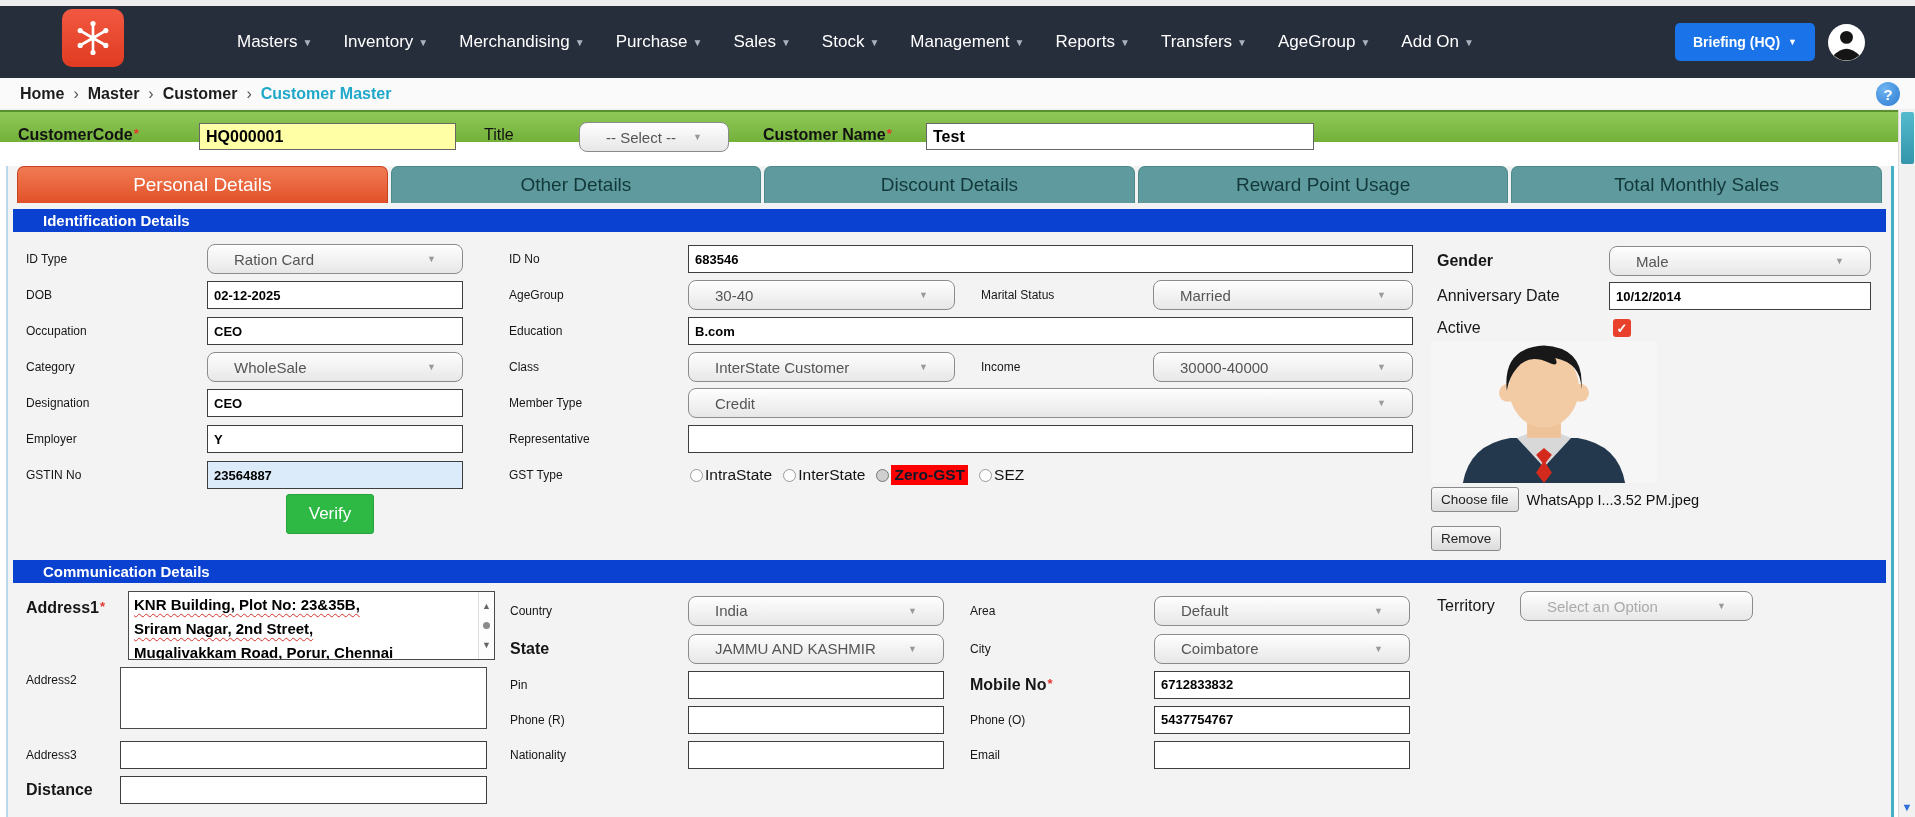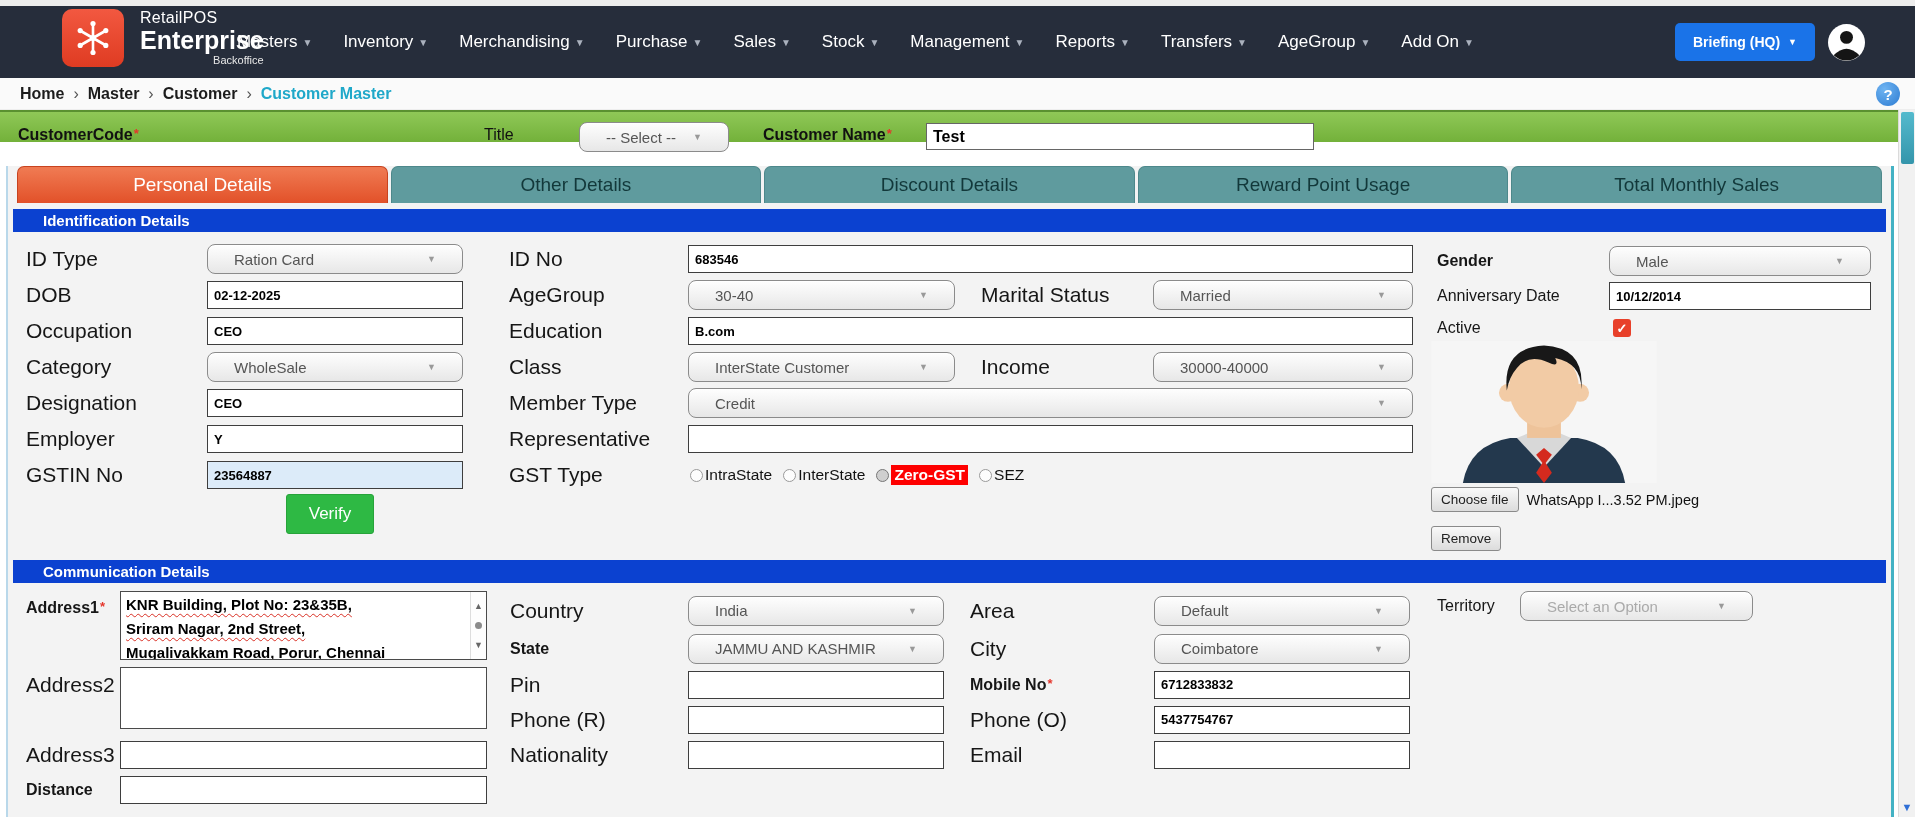--- a/index.html
+++ b/index.html
@@ -63,34 +63,34 @@
     border-bottom:none; color:#12383a; font-size:19px; display:flex; align-items:center;
     justify-content:center; cursor:pointer; }
   .tab.active { background:linear-gradient(180deg,#ef7850 8%,#e25129); border-color:#c8431f;
     color:#fff; }
   .sechdr { margin:6px 5px 0 5px; height:23px; background:#0b41d0; color:#fff; font-weight:bold;
     font-size:15px; display:flex; align-items:center; padding-left:30px; }
 
   .ident-body { position:relative; height:322px; }
   .igrid { display:grid; grid-template-columns:188px 268px 224px 267px 198px 260px;
     grid-auto-rows:36px; padding-top:9px; width:1405px; align-items:center; }
-  .flabel { font-size:21px; color:#161616; padding-left:18px; white-space:nowrap;}
+  .flabel { font-size:12px; color:#161616; padding-left:18px; white-space:nowrap;}
   .flabel.c3 { padding-left:45px; }
   .flabel.c5 { padding-left:26px; }
   .flabel.b { font-weight:bold; font-size:16px; }
   .f1 { margin-left:11px; width:256px; }
   .fw { width:100%; margin-right:0; }
   .req::after { content:"*"; color:#e5352b; font-size:13px; vertical-align:top; margin-left:1px;}
 
   .radios { display:flex; align-items:center; gap:1px; font-size:15.5px; color:#111;}
   .radio { width:13px; height:13px; border-radius:50%; border:1px solid #9a9a9a; background:#fdfdfd;
     margin:0 1px 0 10px; position:relative; flex:none; cursor:pointer;}
   .radio:first-child{ margin-left:2px;}
   .radio.on { border-color:#777; background:#cfcfcf; }
-  .zerogst { background:#fe0000; color:#ffffff; font-weight:bold; padding:1px 3px; }
+  .zerogst { background:#fe0000; color:#0f172a; font-weight:bold; padding:1px 3px; }
   .verify { grid-area:8/2; justify-self:center; width:88px; height:40px; margin-top:6px;
     background:#2eb944; border:1px solid #27a33a; border-radius:3px; color:#fff; font-size:17px;
     font-family:inherit; cursor:pointer; }
 
   .rightcol { position:absolute; left:1405px; top:9px; width:505px; height:100%; }
   .rrow { position:absolute; display:flex; align-items:center; }
   .rlabel { font-size:16px; color:#161616; padding-left:24px; }
   .rfield { position:absolute; left:196px; width:262px; }
   .chk { width:18px; height:18px; background:#e8402a; border-radius:3px; color:#fff;
     font-size:13px; font-weight:bold; display:flex; align-items:center; justify-content:center; cursor:pointer;}
@@ -102,21 +102,21 @@
 
   .comm-body { position:relative; }
   .cgrid { display:grid; grid-template-columns:112px 388px 180px 268px 198px 260px;
     grid-template-rows:39px 37px 35px 35px 36px 34px; padding-top:8px; width:1406px; align-items:center; }
   .cgrid .flabel { padding-left:18px; }
   .cgrid .flabel.c3 { padding-left:2px; }
   .cgrid .flabel.c5 { padding-left:14px; }
   .cfield { width:256px; }
   .addrbox { position:relative; grid-area:1/2/3/3; align-self:start; width:367px; height:69px;
     border:1px solid #4a4a4a; background:#fff; overflow:hidden; padding:1px 20px 0 5px;
-    font-size:15px; font-weight:bold; line-height:24px; }
+    font-size:15px; font-weight:bold; line-height:24px;margin-left:8px; }
   .addrbox .sp { text-decoration:underline wavy #d93025 1px; text-underline-offset:3px; }
   .addrsb { position:absolute; right:0; top:0; bottom:0; width:16px; background:#fdfdfd;
     border-left:1px solid #ddd; display:flex; flex-direction:column; align-items:center;
     justify-content:space-between; padding:2px 0; font-size:9px; color:#666; }
   .addrsb .dot { width:7px; height:7px; border-radius:50%; background:#8b8b8b; }
   .addr2box { grid-area:3/2/5/3; align-self:start; width:367px; height:62px;
     border:1px solid #4a4a4a; background:#fff; }
   .territory { position:absolute; left:1405px; top:8px; width:505px; }
 
   
@@ -150,25 +150,20 @@
             <circle cx="20" cy="5.5" r="2.6"></circle>
               <circle cx="20" cy="34.5" r="2.6"></circle>
             <circle cx="7.2" cy="12.6" r="2.6"></circle>
               <circle cx="32.8" cy="27.4" r="2.6"></circle>
             <circle cx="7.2" cy="27.4" r="2.6"></circle>
               <circle cx="32.8" cy="12.6" r="2.6"></circle>
             <circle cx="20" cy="20" r="3"></circle>
           </g>
         </svg>
       </div>
-      <div class="brandtxt">
-        <div class="l1">RetailPOS</div>
-        <div class="l2">Enterprise</div>
-        <div class="l3">Backoffice</div>
-      </div>
     </div>
     <nav class="navmenu">
       <span class="navitem">
           <span>Masters</span>
           <span class="caret">▼</span>
         </span>
       <span class="navitem">
           <span>Inventory</span>
           <span class="caret">▼</span>
         </span>
@@ -230,20 +225,21 @@
     <span style="cursor:pointer">Master</span>
     <span class="sep">›</span>
     <span style="cursor:pointer">Customer</span>
     <span class="sep">›</span>
     <span class="crumb-current">Customer Master</span>
     <span class="help">?</span>
   </div>
 
   <div class="greenbar">
     <span class="lbl b req" style="left:18px">CustomerCode</span>
+    <input class="ycode" value="HQ000001" style="">
     <span class="lbl" style="left:484px">Title</span>
     <div class="dd" style="position:absolute;left:579px;top:10px;width:150px">
       <span class="ddv">-- Select --</span>
       <span class="arr">▼</span>
     </div>
     <span class="lbl b req" style="left:763px">Customer Name</span>
     <input class="gname" value="Test" style="">
   </div>
 
   <div class="panel">

